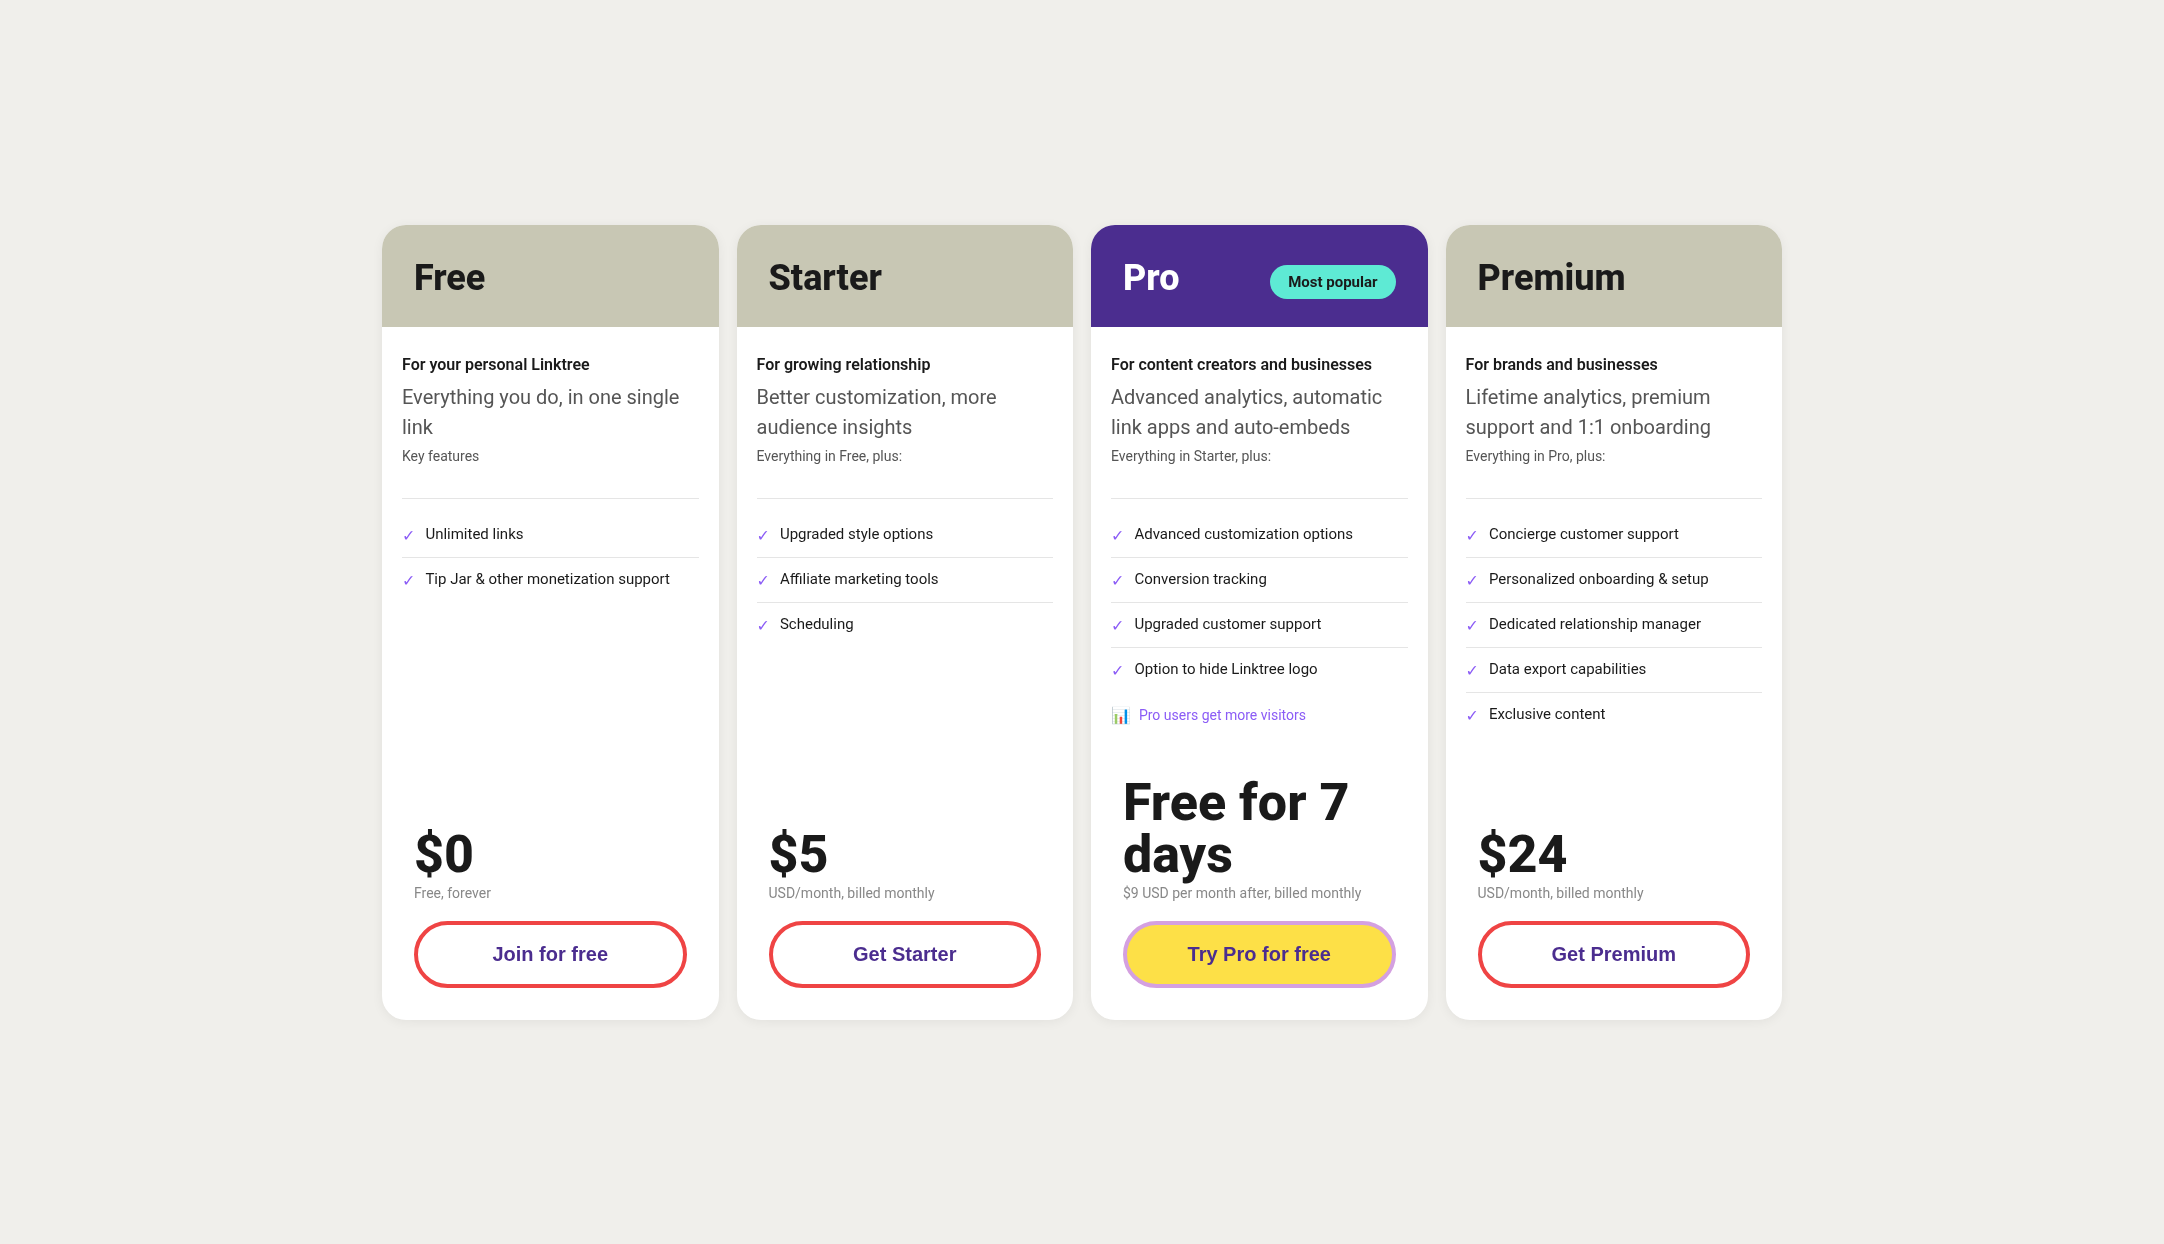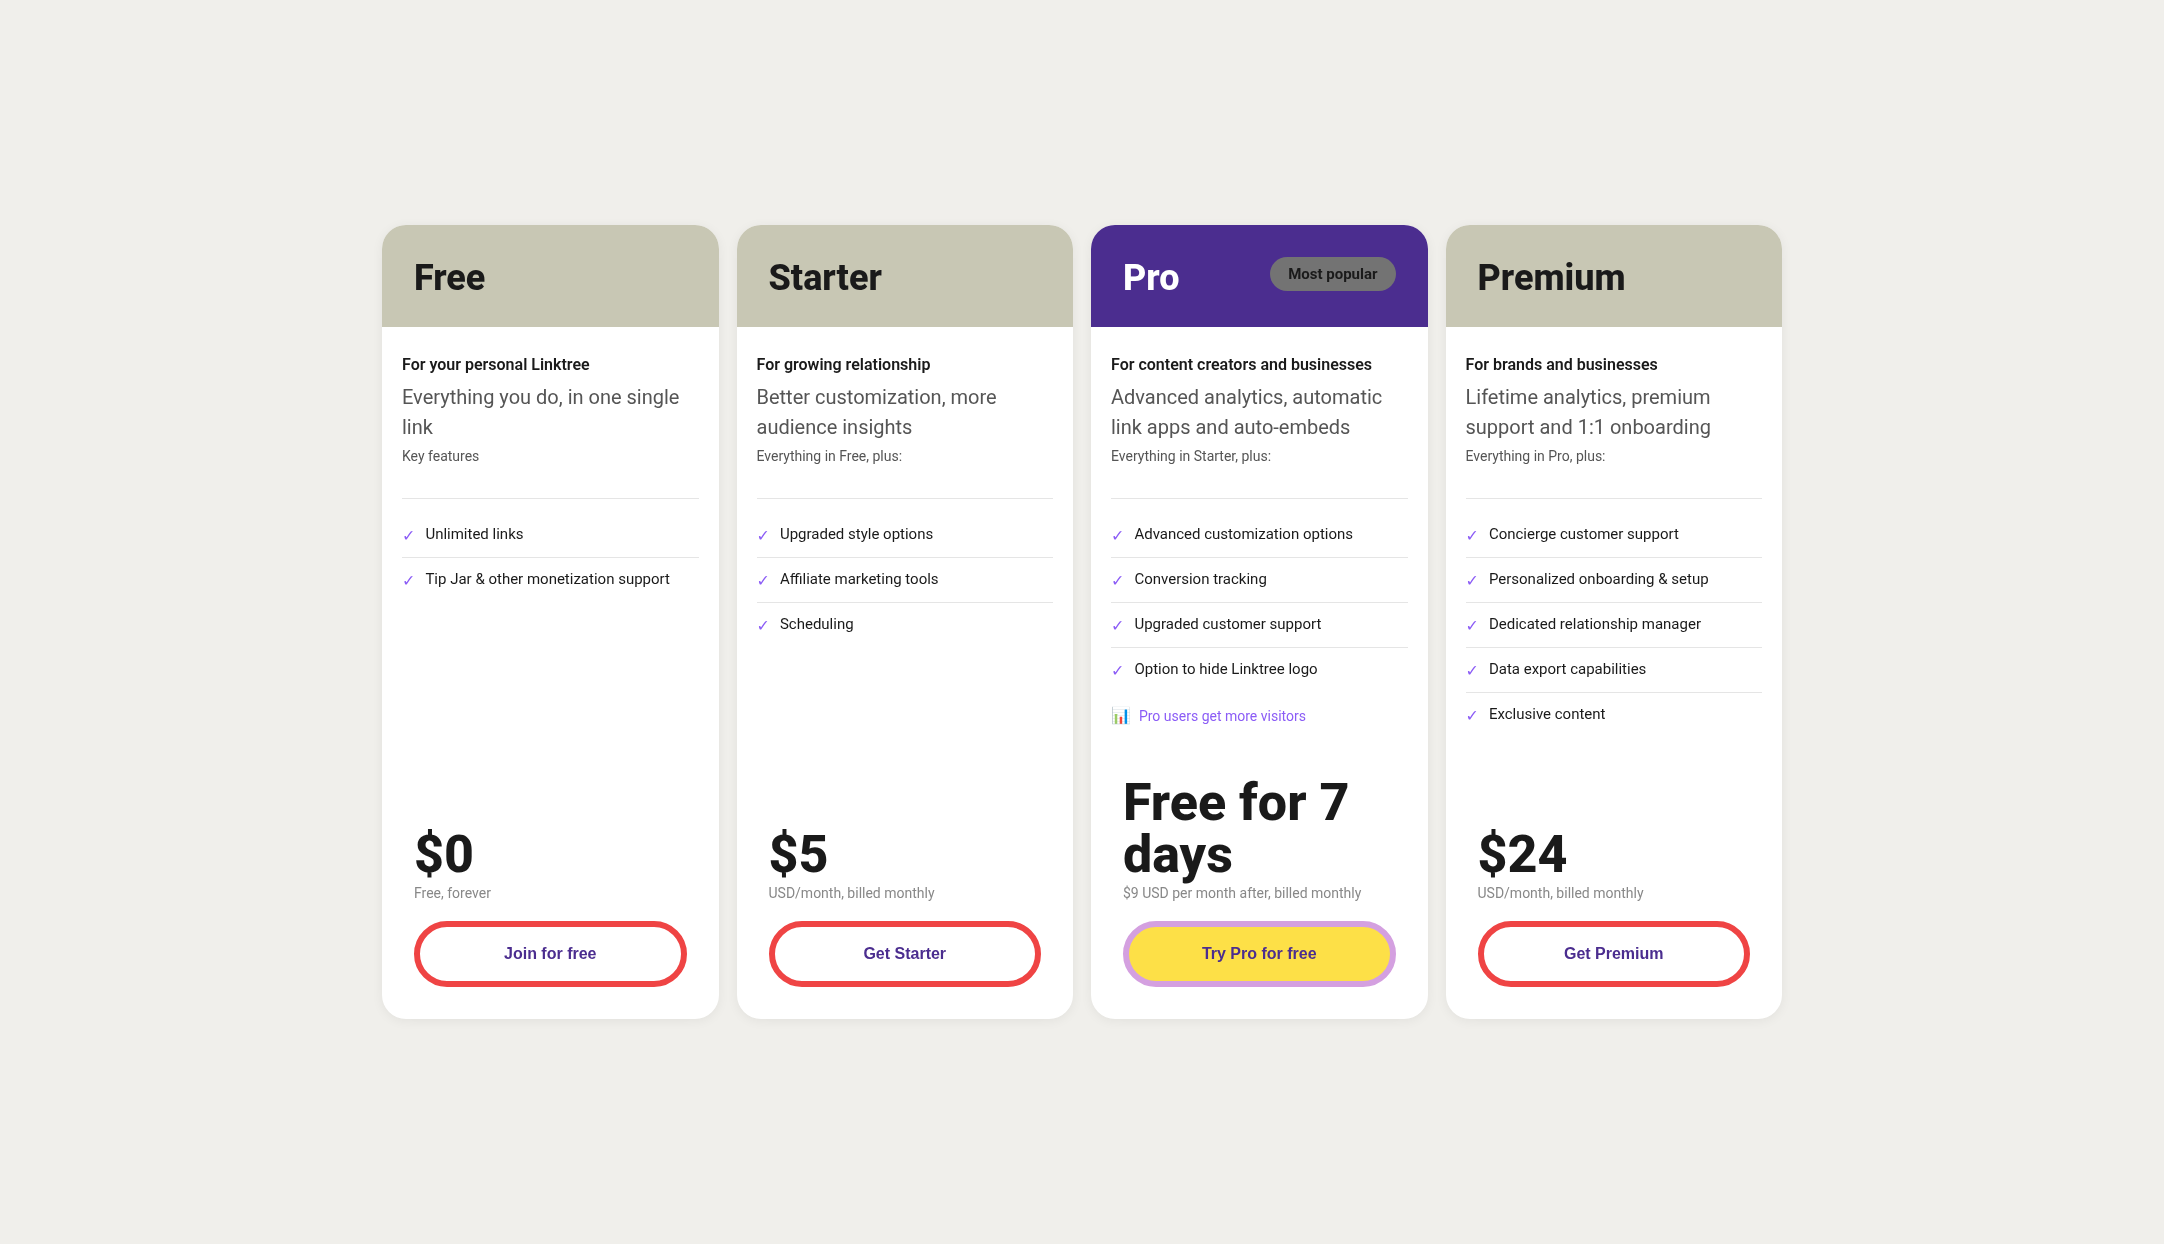--- a/index.html
+++ b/index.html
@@ -33,33 +33,33 @@
       border-radius: 20px 20px 0 0;
     }
     .card-header.neutral {
       background: #c8c7b4;
     }
     .card-header.purple {
       background: #4b2d8f;
     }
     .card-header-row {
       display: flex;
-      align-items: flex-start;
+      align-items: flex-end;
       justify-content: space-between;
     }
     .plan-name {
       font-size: 36px;
       font-weight: 800;
       color: #1a1a1a;
     }
     .plan-name.white {
       color: #fff;
     }
     .most-popular-badge {
-      background: #737373;
+      background: #5eead4;
       color: #1a1a1a;
       font-size: 15px;
       font-weight: 700;
       padding: 8px 18px;
       border-radius: 20px;
     }
     .card-body {
       padding: 28px 20px;
       flex: 1;
       display: flex;
@@ -133,24 +133,24 @@
     }
     .price-sub {
       font-size: 14px;
       color: #888;
       margin-bottom: 20px;
     }
     .cta-button {
       width: 100%;
       padding: 18px;
       border-radius: 50px;
-      font-size: 16px;
+      font-size: 20px;
       font-weight: 600;
       cursor: pointer;
-      border: 6px solid #ef4444;
+      border: 4px solid #ef4444;
       background: #fff;
       color: #4b2d8f;
       transition: all 0.2s;
     }
     .cta-button.pro-btn {
       background: #fde047;
       border-color: #d4a0e0;
       color: #4b2d8f;
     }
   </style>

